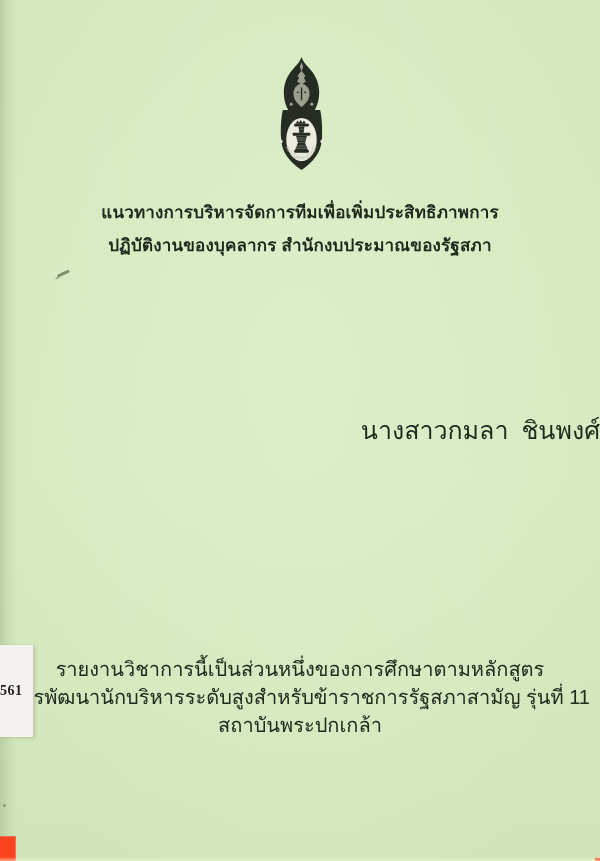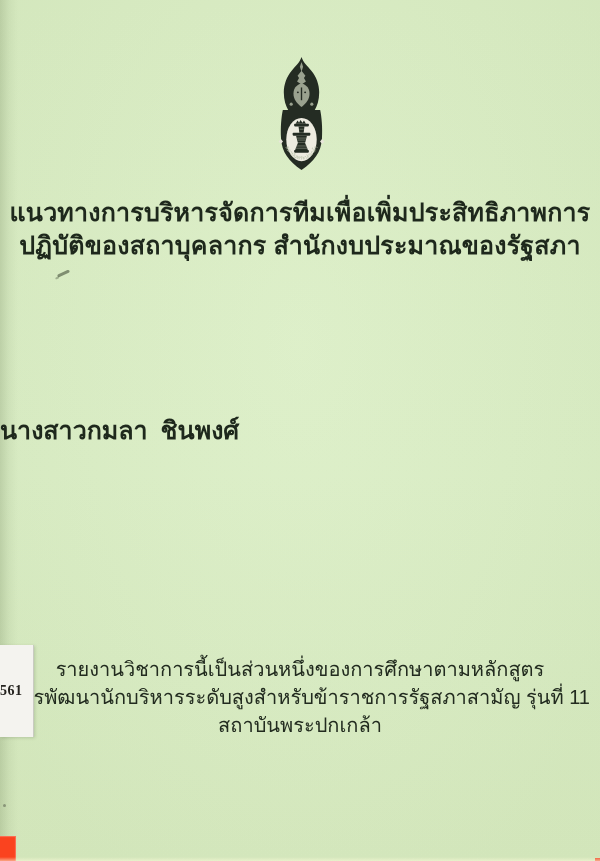--- a/index.html
+++ b/index.html
@@ -23,27 +23,27 @@
   .bottom-edge {
     position: absolute; left: 0; bottom: 0; width: 100%; height: 4px;
     background: linear-gradient(to top, rgba(250,250,215,0.55), rgba(250,250,215,0));
   }
   .seal {
     position: absolute; left: 270px; top: 55px; width: 63px; height: 118px;
   }
   .title-block {
     position: absolute; left: 0; top: 196px; width: 100%;
     text-align: center; color: #1e281c;
-    font-size: 25px; font-weight: 700; line-height: 33px;
+    font-size: 17px; font-weight: 700; line-height: 33px;
     letter-spacing: 0.2px;
   }
   .author {
     position: absolute; left: 0; top: 410px; width: 100%;
-    text-align: left; color: #1e281c;
-    font-size: 25px; font-weight: 700; word-spacing: 6px;
+    text-align: right; color: #1e281c;
+    font-size: 25px; font-weight: 400; word-spacing: 6px;
   }
   .footer-block {
     position: absolute; left: 0; top: 655px; width: 100%;
     text-align: center; color: #222b1f;
     font-size: 20px; font-weight: 400; line-height: 28px;
   }
   .spine-label {
     position: absolute; left: 0; top: 645px; width: 33px; height: 92px;
     background: #f4f3ef;
     border-right: 1px solid rgba(120,130,110,0.35);
@@ -130,21 +130,21 @@
         <path id="ringPath" d="M 14.5 90 A 18.5 24 0 0 0 49.5 90" fill="none"></path>
       </defs>
       <text font-size="5.4" fill="#b7c0a8" font-family="Liberation Sans, sans-serif">
         <textPath href="#ringPath" startOffset="50%" text-anchor="middle">สถาบันพระปกเกล้า</textPath>
       </text>
     </svg>
   </div>
 
   <div class="title-block">
     <div>แนวทางการบริหารจัดการทีมเพื่อเพิ่มประสิทธิภาพการ</div>
-    <div>ปฏิบัติของสถาบุคลากร สำนักงบประมาณของรัฐสภา</div>
+    <div>ปฏิบัติงานของบุคลากร สำนักงบประมาณของรัฐสภา</div>
   </div>
 
   <div class="author">นางสาวกมลา ชินพงศ์</div>
 
   <div class="footer-block">
     <div>รายงานวิชาการนี้เป็นส่วนหนึ่งของการศึกษาตามหลักสูตร</div>
     <div>การพัฒนานักบริหารระดับสูงสำหรับข้าราชการรัฐสภาสามัญ รุ่นที่ 11</div>
     <div>สถาบันพระปกเกล้า</div>
   </div>
 

